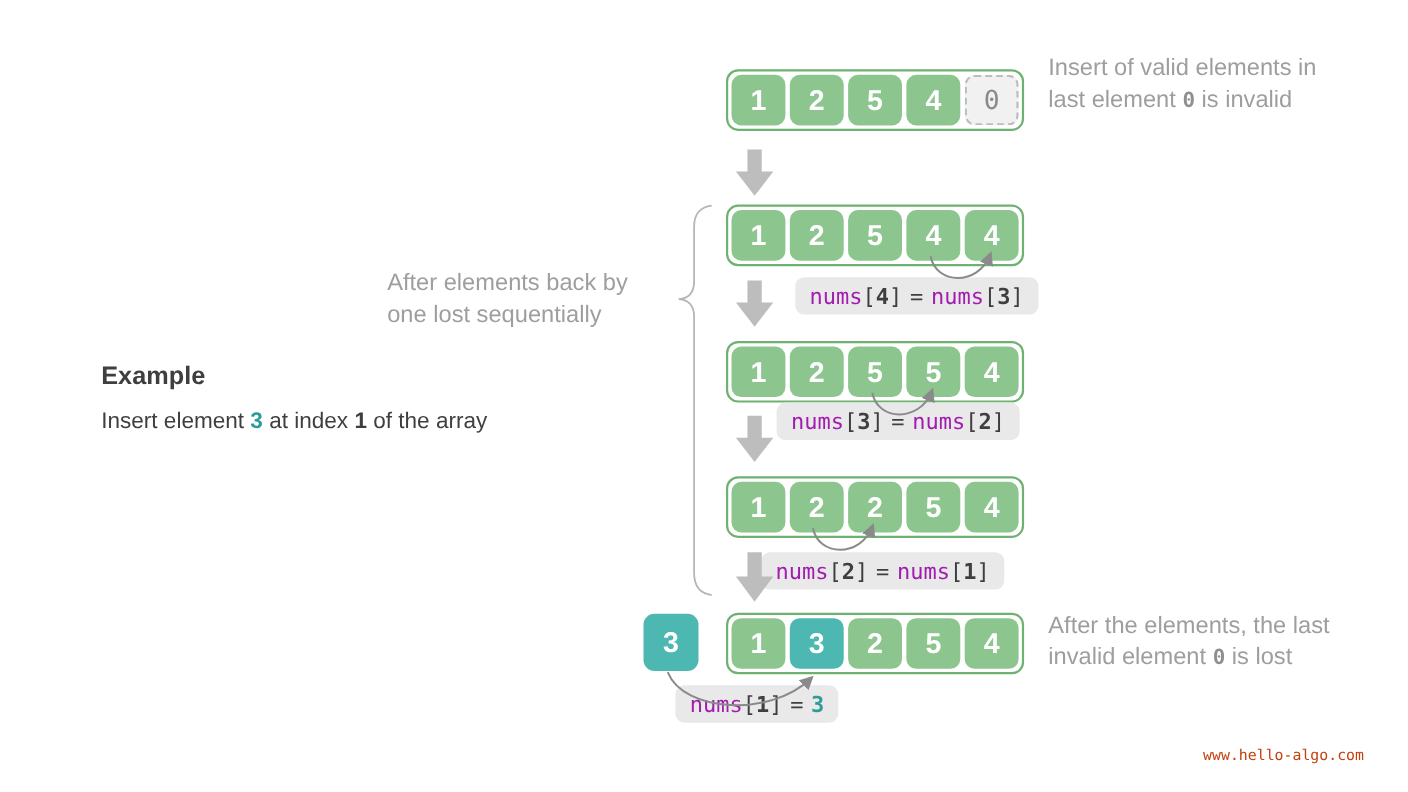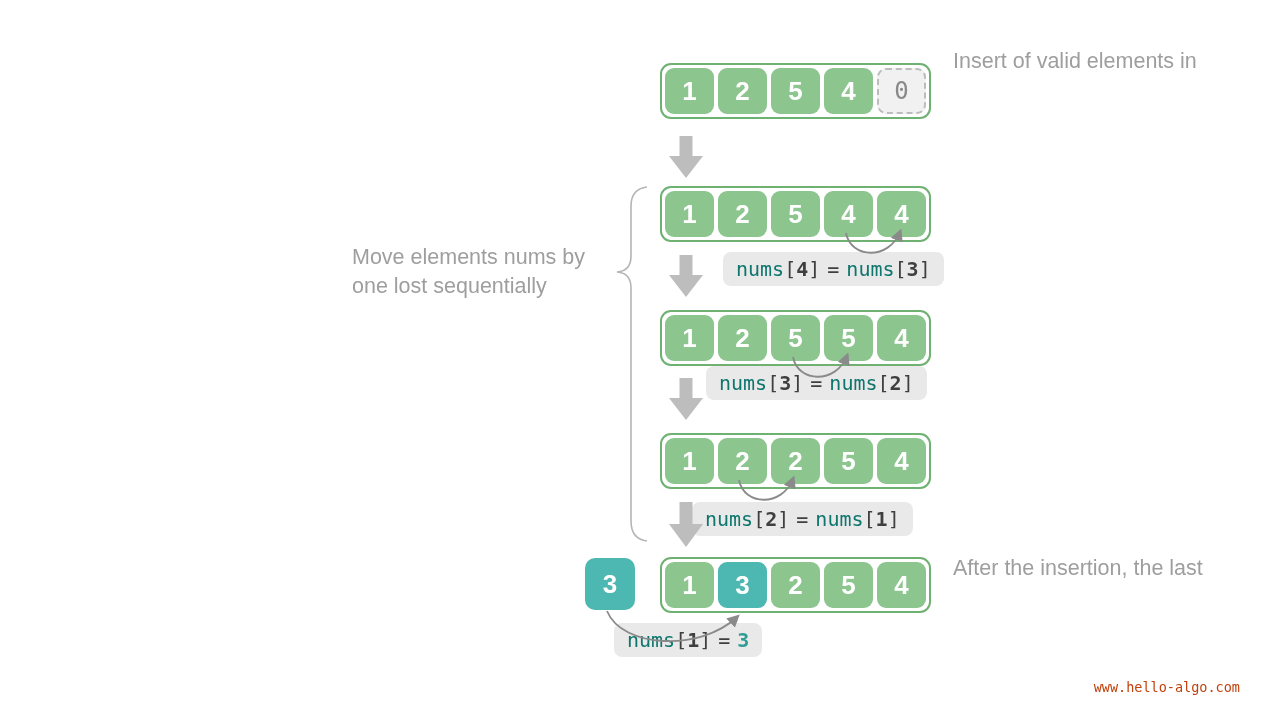--- a/index.html
+++ b/index.html
@@ -14,21 +14,21 @@
         font-family:"Liberation Sans",sans-serif;}
   .cell.teal{background:#4DB8B2;}
   .cell.invalid{background:#F1F1F1;border:2px dashed #BCBCBC;color:#8A8A8A;box-sizing:border-box;
         font-family:"DejaVu Sans Mono",monospace;font-weight:400;font-size:24px;}
   .free-cell{width:50px;height:52px;border-radius:10px;background:#4DB8B2;color:#fff;
         font-weight:700;font-size:26px;display:flex;align-items:center;justify-content:center;}
 
   
   .code-label{background:#E9E9E9;border-radius:8px;padding:4px 13px;white-space:nowrap;
         font-family:"DejaVu Sans Mono",monospace;font-size:20px;line-height:26px;color:#3F3F3F;}
-  .code-label .fn{color:#0f766e;}
+  .code-label .fn{color:#a21caf;}
   .code-label .idx{font-weight:700;color:#3F3F3F;}
   .code-label .eq{margin:0 7px;}
   .code-label .val{color:#2E9D96;font-weight:700;}
 
   
   .note{font-size:21.5px;line-height:29px;color:#9E9E9E;}
   .mono0{font-family:"DejaVu Sans Mono",monospace;font-weight:700;font-size:19px;color:#8F8F8F;}
 
   .example-title{font-size:23px;font-weight:700;color:#3F3F3F;}
   .example-line{font-size:20.5px;color:#3F3F3F;margin-top:16px;}
@@ -37,32 +37,38 @@
 
   .watermark{font-family:"DejaVu Sans Mono",monospace;font-size:13.5px;color:#c2410c;}
 
   svg.overlay{position:absolute;left:0;top:0;width:1280px;height:720px;pointer-events:none;}
 </style>
 </head>
 <body>
 
 <div id="stage">
 
+  <div class="abs" style="left:92px;top:328px;">
+    <div class="example-title">Example</div>
+    <div class="example-line"><span>Insert element </span><span class="val">3</span><span> at index </span><span class="idx">1</span><span> of the array</span></div>
+  </div>
 
   <div class="abs note" style="left:352px;top:243px;">
-    <div>Move elements nums by</div>
+    <div>After elements back by</div>
     <div>one lost sequentially</div>
   </div>
 
   <div class="abs note" style="left:953px;top:47px;">
     <div>Insert of valid elements in</div>
+    <div><span>last element </span><span class="mono0">0</span><span> is invalid</span></div>
   </div>
 
   <div class="abs note" style="left:953px;top:554px;">
-    <div>After the insertion, the last</div>
+    <div>After the elements, the last</div>
+    <div><span>invalid element </span><span class="mono0">0</span><span> is lost</span></div>
   </div>
 
   <div class="abs array-box" style="left:660px;top:63px;">
     <div class="cell">1</div>
     <div class="cell">2</div>
     <div class="cell">5</div>
     <div class="cell">4</div>
     <div class="cell invalid">0</div>
   </div>
 

